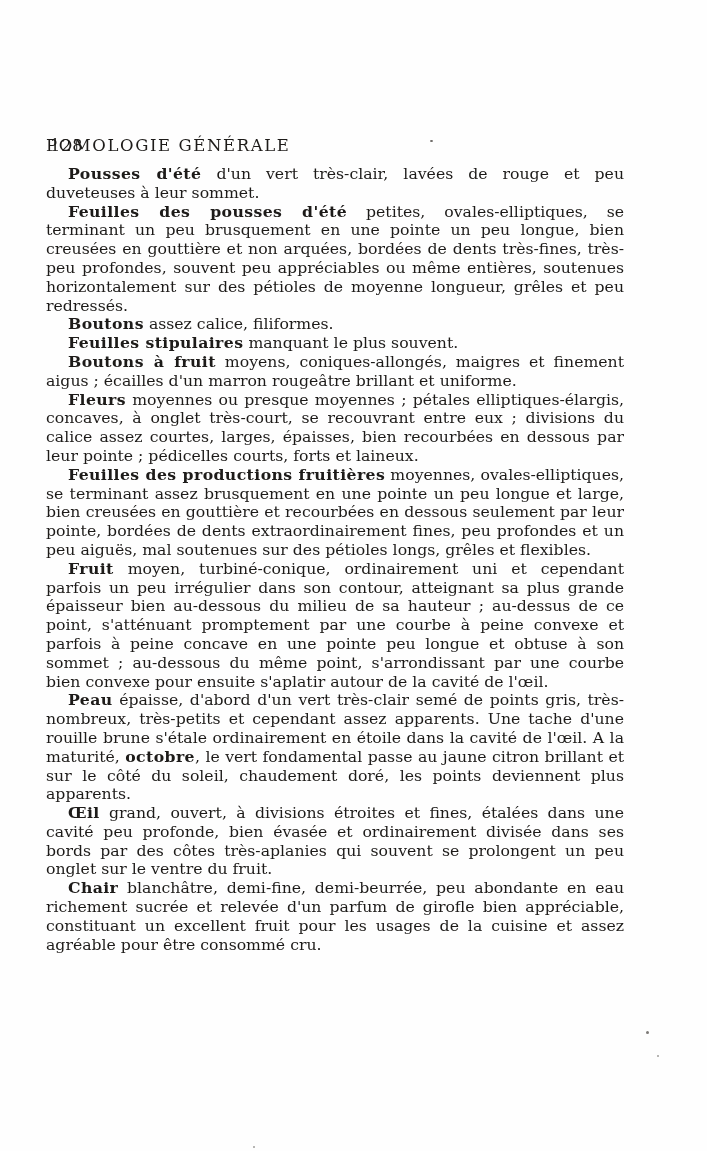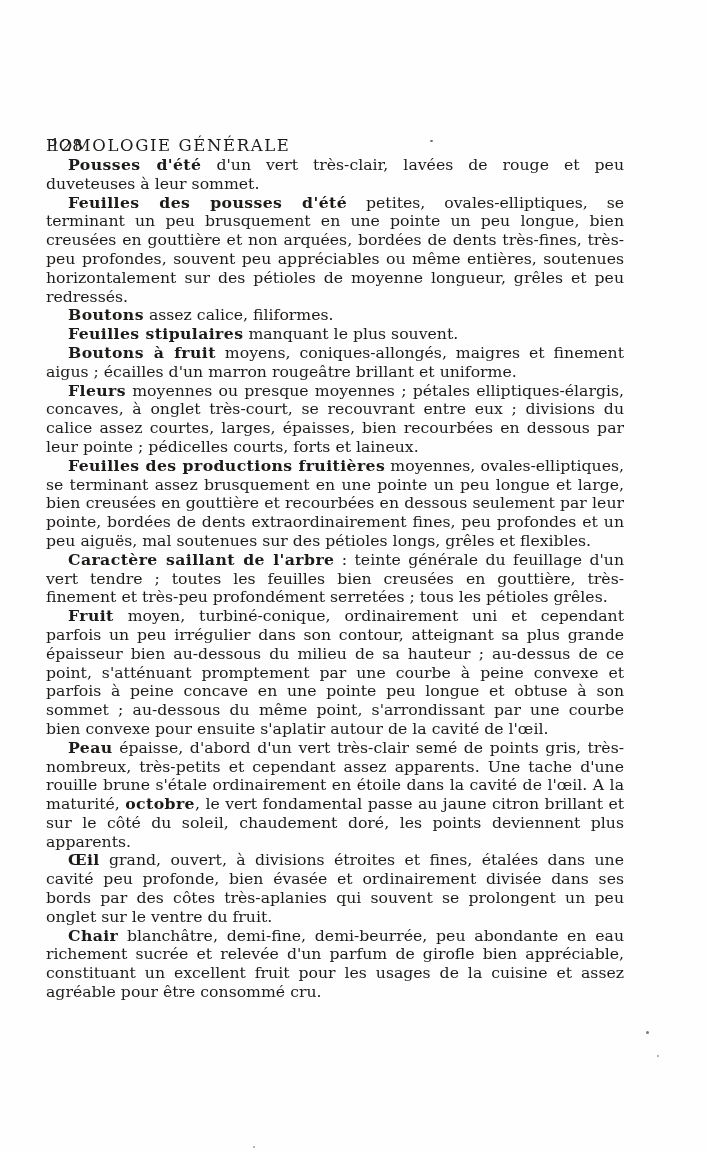--- a/index.html
+++ b/index.html
@@ -33,21 +33,21 @@
   }
   .header-title {
     display: block;
     text-align: left;
     font-size: 16.5px;
     letter-spacing: 1.6px;
     white-space: nowrap;
   }
   .text-block {
     position: absolute;
-    top: 156px;
+    top: 165px;
     left: 46px;
     width: 578px;
     font-size: 15.7px;
     line-height: 18.8px;
     text-align: justify;
     text-justify: inter-word;
   }
   .text-block p {
     margin: 0;
     padding: 0;
@@ -78,21 +78,20 @@
   </div>
 
   <div class="text-block">
       <p><span class="lead">Pousses d'été</span><span class="body-text"> d'un vert très-clair, lavées de rouge et peu duveteuses à leur sommet.</span></p>
       <p><span class="lead">Feuilles des pousses d'été</span><span class="body-text"> petites, ovales-elliptiques, se terminant un peu brusquement en une pointe un peu longue, bien creusées en gouttière et non arquées, bordées de dents très-fines, très-peu profondes, souvent peu appréciables ou même entières, soutenues horizontalement sur des pétioles de moyenne longueur, grêles et peu redressés.</span></p>
       <p><span class="lead">Boutons</span><span class="body-text"> assez calice, filiformes.</span></p>
       <p><span class="lead">Feuilles stipulaires</span><span class="body-text"> manquant le plus souvent.</span></p>
       <p><span class="lead">Boutons à fruit</span><span class="body-text"> moyens, coniques-allongés, maigres et finement aigus ; écailles d'un marron rougeâtre brillant et uniforme.</span></p>
       <p><span class="lead">Fleurs</span><span class="body-text"> moyennes ou presque moyennes ; pétales elliptiques-élargis, concaves, à onglet très-court, se recouvrant entre eux ; divisions du calice assez courtes, larges, épaisses, bien recourbées en dessous par leur pointe ; pédicelles courts, forts et laineux.</span></p>
       <p><span class="lead">Feuilles des productions fruitières</span><span class="body-text"> moyennes, ovales-elliptiques, se terminant assez brusquement en une pointe un peu longue et large, bien creusées en gouttière et recourbées en dessous seulement par leur pointe, bordées de dents extraordinairement fines, peu profondes et un peu aiguës, mal soutenues sur des pétioles longs, grêles et flexibles.</span></p>
-      <p><span class="lead">Caractère saillant de l'arbre</span><span class="body-text"> : teinte générale du feuillage d'un vert tendre ; toutes les feuilles bien creusées en gouttière, très-finement et très-peu profondément serretées ; tous les pétioles grêles.</span></p>
       <p><span class="lead">Fruit</span><span class="body-text"> moyen, turbiné-conique, ordinairement uni et cependant parfois un peu irrégulier dans son contour, atteignant sa plus grande épaisseur bien au-dessous du milieu de sa hauteur ; au-dessus de ce point, s'atténuant promptement par une courbe à peine convexe et parfois à peine concave en une pointe peu longue et obtuse à son sommet ; au-dessous du même point, s'arrondissant par une courbe bien convexe pour ensuite s'aplatir autour de la cavité de l'œil.</span></p>
       <p><span class="lead">Peau</span><span class="body-text"> épaisse, d'abord d'un vert très-clair semé de points gris, très-nombreux, très-petits et cependant assez apparents. Une tache d'une rouille brune s'étale ordinairement en étoile dans la cavité de l'œil. A la maturité, </span><span class="lead">octobre</span><span class="body-text">, le vert fondamental passe au jaune citron brillant et sur le côté du soleil, chaudement doré, les points deviennent plus apparents.</span></p>
       <p><span class="lead">Œil</span><span class="body-text"> grand, ouvert, à divisions étroites et fines, étalées dans une cavité peu profonde, bien évasée et ordinairement divisée dans ses bords par des côtes très-aplanies qui souvent se prolongent un peu onglet sur le ventre du fruit.</span></p>
       <p><span class="lead">Chair</span><span class="body-text"> blanchâtre, demi-fine, demi-beurrée, peu abondante en eau richement sucrée et relevée d'un parfum de girofle bien appréciable, constituant un excellent fruit pour les usages de la cuisine et assez agréable pour être consommé cru.</span></p>
     </div>
 
   <div class="speck speck-1"></div>
   <div class="speck speck-2"></div>
   <div class="speck speck-3"></div>
   <div class="speck speck-4"></div>

